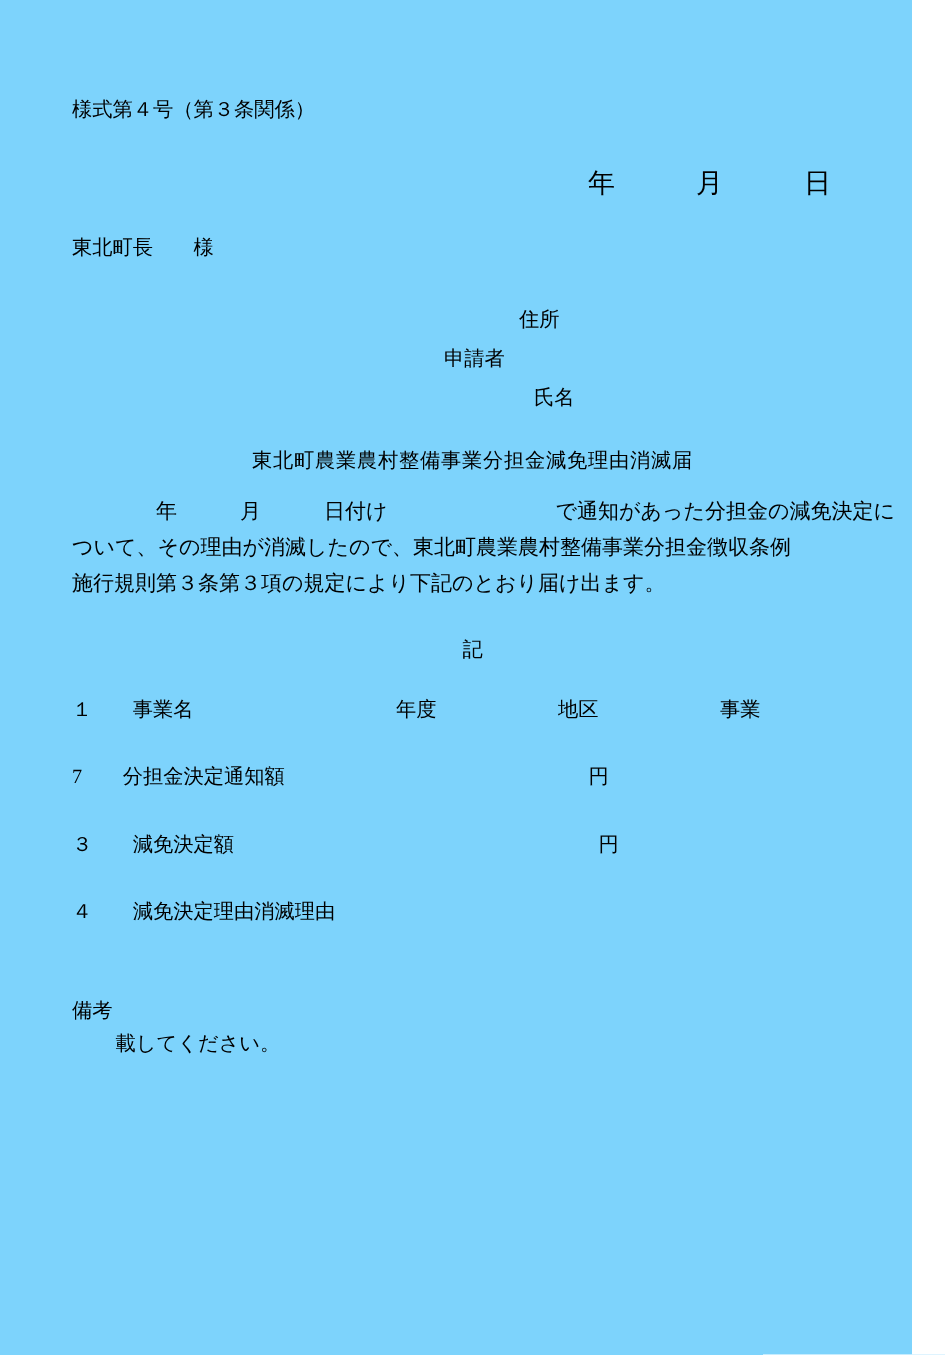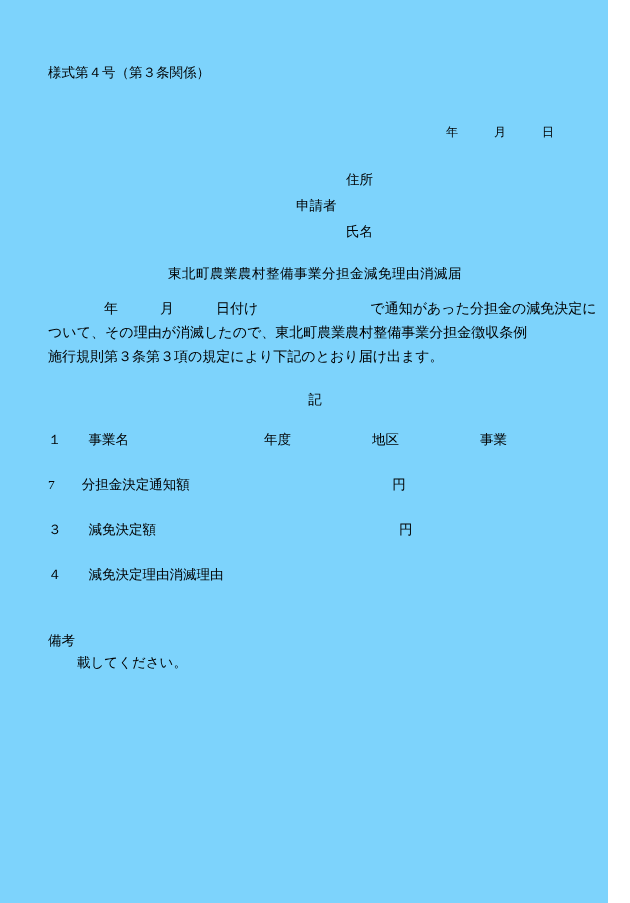--- a/index.html
+++ b/index.html
@@ -31,24 +31,24 @@
   .line {
     font-size: 13.5px;
     line-height: 1.55;
     white-space: pre;
   }
   .form-no {
     margin-top: 8px;
     font-size: 13.5px;
   }
   .date-line {
-    margin-top: 40px;
+    margin-top: 26px;
     text-align: right;
     padding-right: 28px;
-    font-size: 12px;
+    font-size: 18px;
     white-space: pre;
   }
   .addressee {
     margin-top: 22px;
     font-size: 13.5px;
     white-space: pre;
   }
   .applicant-block {
     margin-top: 30px;
     position: relative;
@@ -61,21 +61,21 @@
     font-size: 13.5px;
   }
   .applicant-addr {
     position: absolute;
     left: 298px;
     top: 0px;
     font-size: 13.5px;
   }
   .applicant-name {
     position: absolute;
-    left: 298px;
+    left: 308px;
     top: 52px;
     font-size: 13.5px;
   }
   .doc-title {
     margin-top: 16px;
     text-align: center;
     font-size: 13.5px;
     letter-spacing: 0.5px;
   }
   .body-para {
@@ -125,20 +125,21 @@
 </head>
 <body>
 
 <div class="page">
   <div class="doc">
 
     <div class="form-no line">様式第４号（第３条関係）</div>
 
     <div class="date-line">年　　　月　　　日</div>
 
+    <div class="addressee">東北町長　　様</div>
 
     <div class="applicant-block">
       <div class="applicant-addr">住所</div>
       <div class="applicant-label">申請者</div>
       <div class="applicant-name">氏名</div>
     </div>
 
     <div class="doc-title">東北町農業農村整備事業分担金減免理由消滅届</div>
 
     <div class="body-para">

